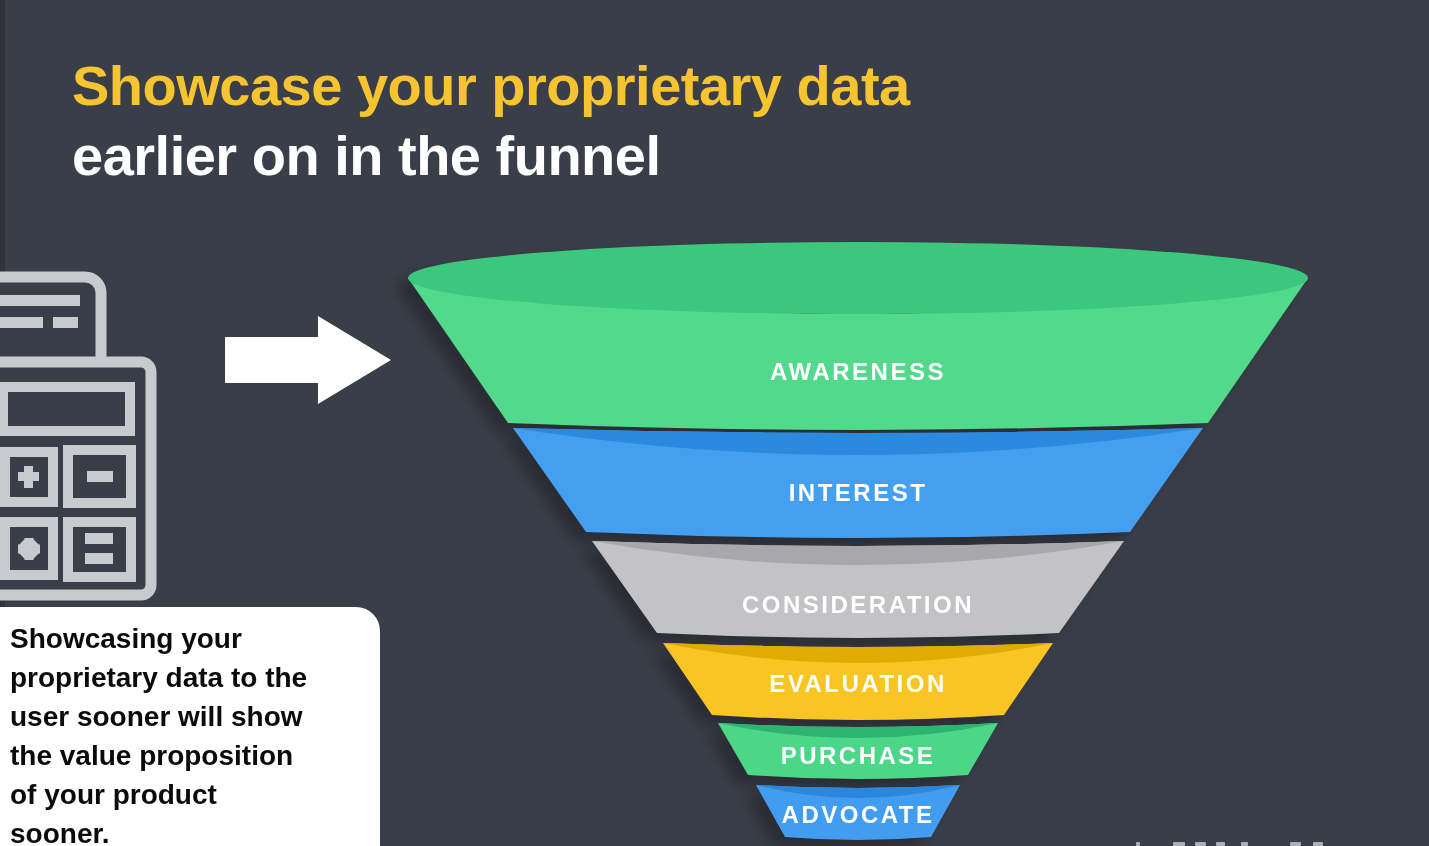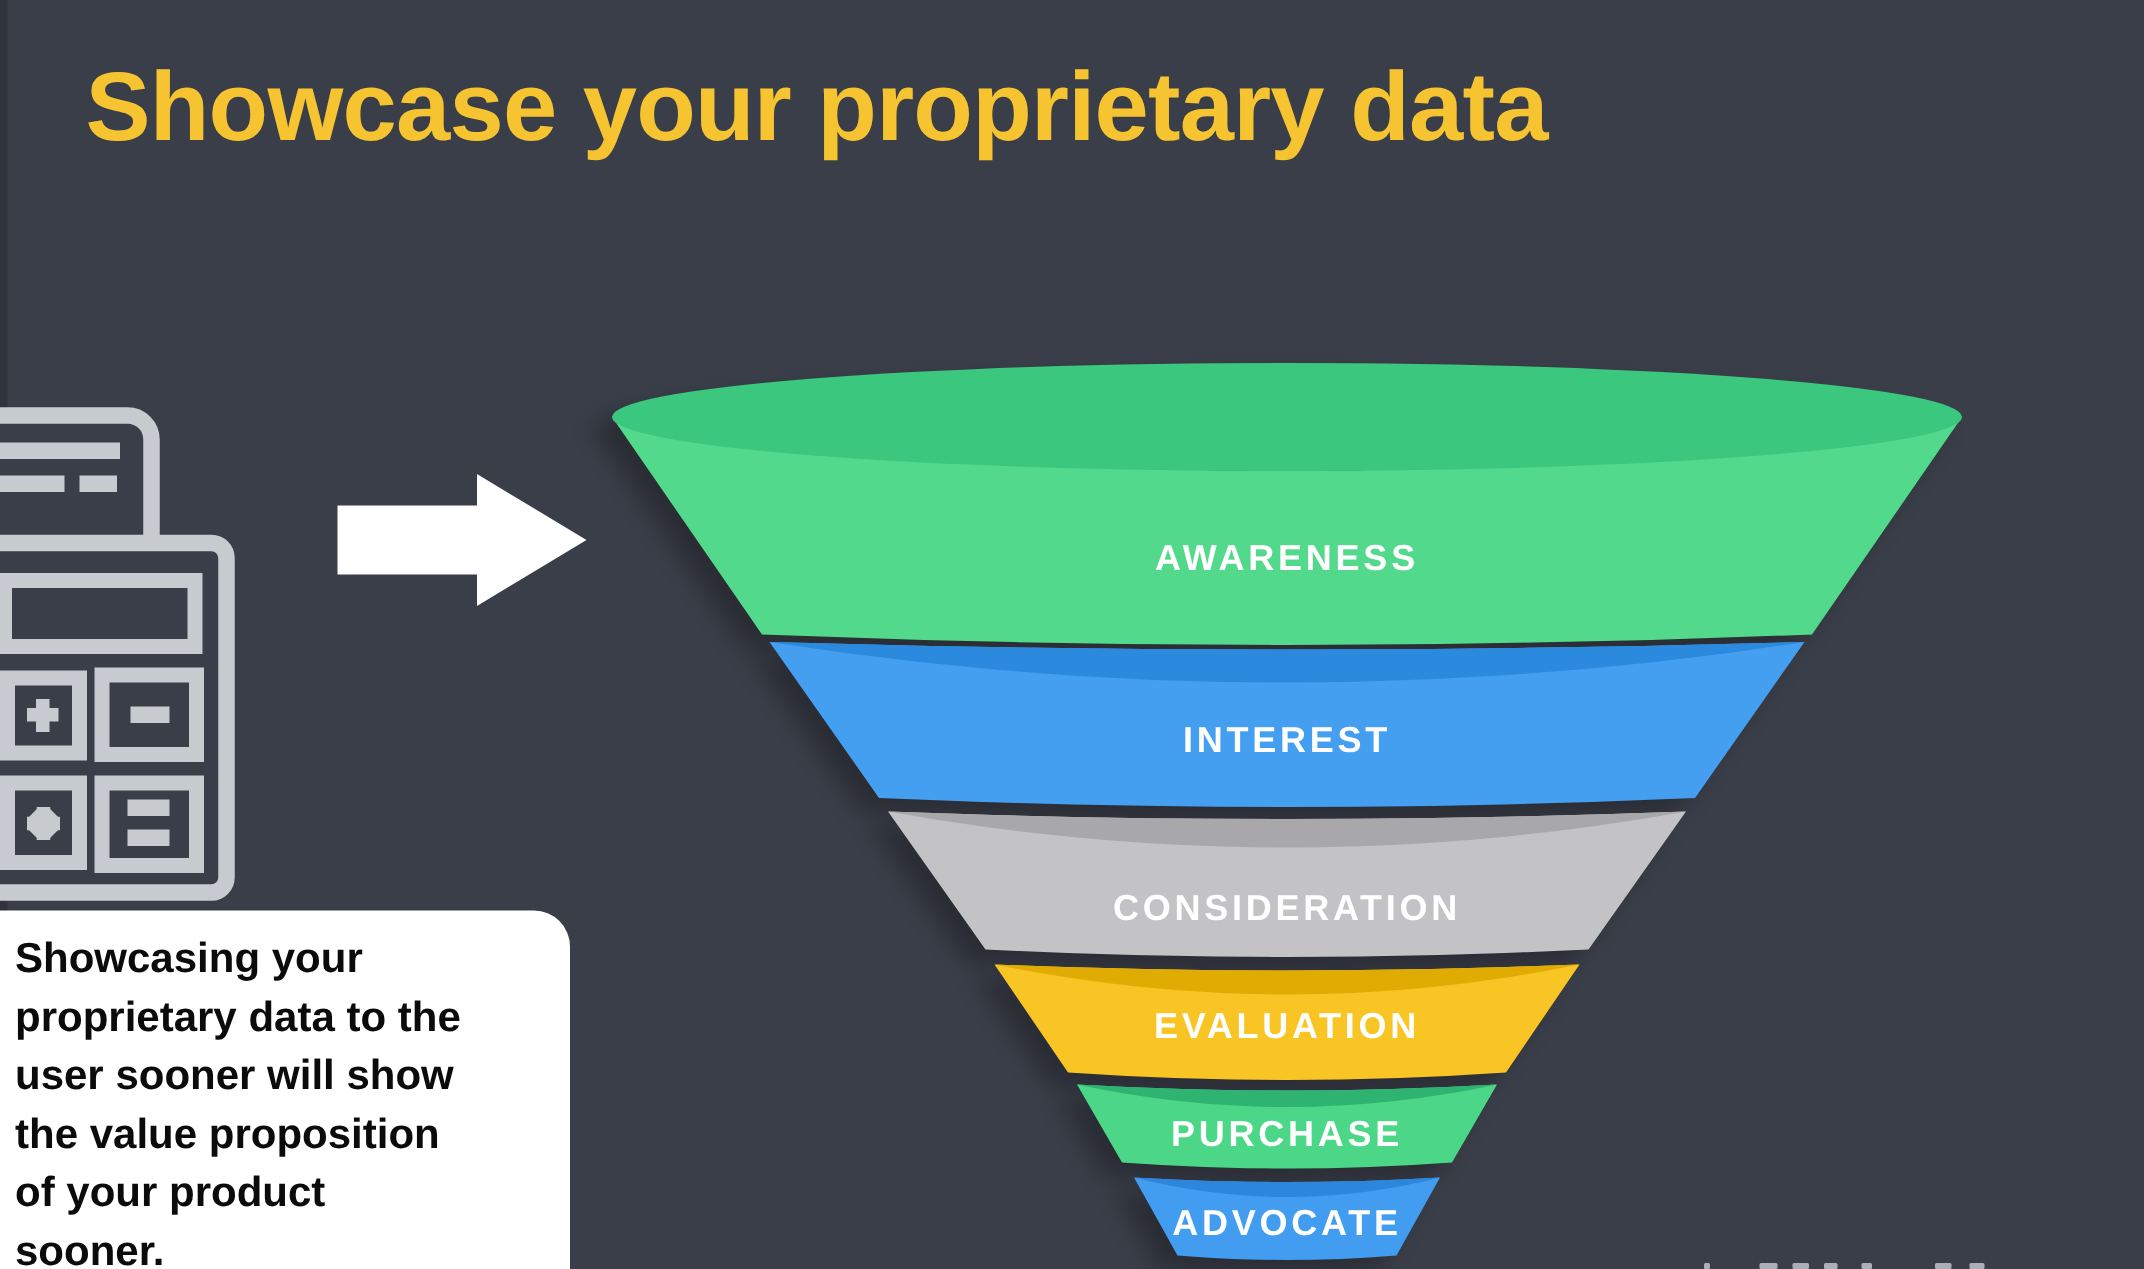--- a/index.html
+++ b/index.html
@@ -8,22 +8,22 @@
     width:1429px;height:846px;
     overflow:hidden;
     background:var(--bg,#3a3e48);
     font-family:"Liberation Sans",sans-serif;
   }
   .left-strip{
     position:absolute;left:0;top:0;width:5px;height:846px;
     background:#30333c;
   }
   .title{
-    position:absolute;left:57px;top:36px;margin:0;
-    font-size:65px;line-height:70px;font-weight:bold;letter-spacing:-0.5px;
+    position:absolute;left:57px;top:36px;margin:15px;
+    font-size:56px;line-height:70px;font-weight:bold;letter-spacing:-0.5px;
   }
   .title .t1{color:var(--title-accent,#f6c331);display:block;}
   .title .t2{color:var(--title-plain,#ffffff);display:block;}
   .art{position:absolute;left:0;top:0;width:1429px;height:846px;pointer-events:none;}
   #funnel{filter:drop-shadow(-12px 9px 7px rgba(0,0,0,.28));}
   #funnel text{
     font-family:"Liberation Sans",sans-serif;
     font-weight:bold;letter-spacing:2.5px;fill:#ffffff;
   }
   .ic-stroke{stroke:var(--icon,#c7cace);stroke-width:11;fill:var(--bg,#3a3e48);}
@@ -49,20 +49,21 @@
 </style>
 </head>
 <body>
 
 <div class="stage">
 
   <div class="left-strip"></div>
 
   <h1 class="title">
     <span class="t1">Showcase your proprietary data</span>
+    <span class="t2">earlier on in the funnel</span>
   </h1>
 
   <svg class="art" viewBox="0 0 1429 846" aria-hidden="true">
     <g>
       <rect x="-60" y="277" width="161" height="153" rx="16" class="ic-stroke"></rect>
       <rect x="-20" y="295" width="100" height="11" class="ic-fill"></rect>
       <rect x="-20" y="317" width="63" height="11" class="ic-fill"></rect>
       <rect x="53" y="317" width="25" height="11" class="ic-fill"></rect>
     </g>
     <g>

